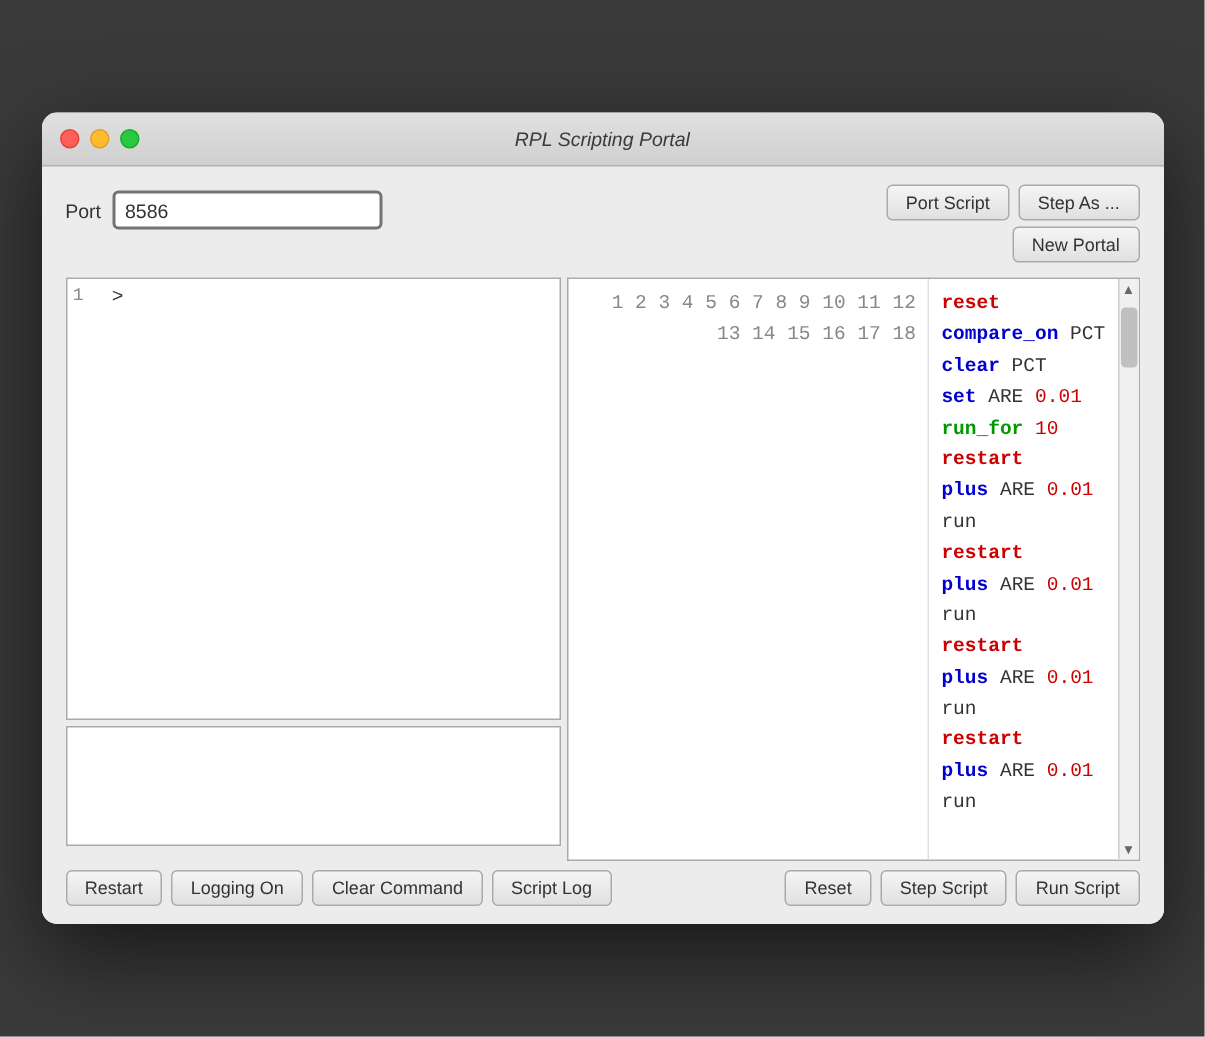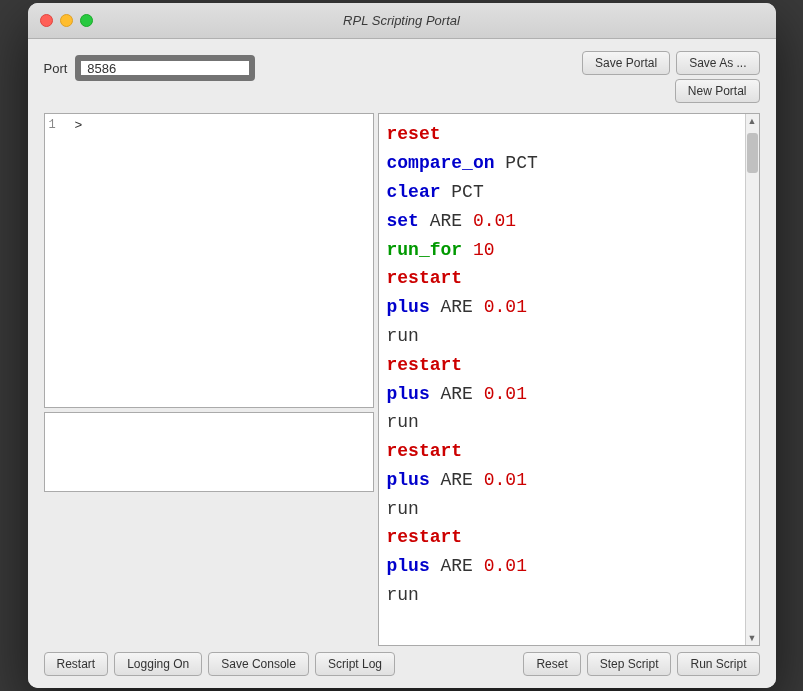--- a/index.html
+++ b/index.html
@@ -77,21 +77,21 @@
     }
 
     .port-label {
       font-size: 13px;
       color: #333;
     }
 
     .port-input {
       width: 180px;
       height: 26px;
-      border: 6px solid #737373;
+      border: 2px solid #737373;
       border-radius: 4px;
       padding: 0 6px;
       font-size: 13px;
       background: white;
       color: #333;
     }
 
     .button-group-right {
       display: flex;
       flex-direction: column;
@@ -195,21 +195,21 @@
       line-height: 1.6;
       text-align: right;
       min-width: 30px;
       border-right: 1px solid #e0e0e0;
       user-select: none;
     }
 
     .script-lines {
       padding: 6px 8px;
       font-family: 'Courier New', monospace;
-      font-size: 18px;
+      font-size: 13px;
       line-height: 1.6;
       flex: 1;
       white-space: pre;
     }
 
     .scrollbar-placeholder {
       width: 14px;
       background: #f0f0f0;
       border-left: 1px solid #ccc;
       display: flex;
@@ -284,22 +284,22 @@
 
   <div class="content">
 
     <div class="top-row">
       <div class="port-row">
         <label class="port-label">Port</label>
         <input class="port-input" type="text" value="8586" style="">
       </div>
       <div class="button-group-right">
         <div class="button-row">
-          <button class="btn">Save Portal</button>
-          <button class="btn">Save As ...</button>
+          <button class="btn">Port Script</button>
+          <button class="btn">Step As ...</button>
         </div>
         <div class="button-row">
           <button class="btn">New Portal</button>
         </div>
       </div>
     </div>
 
     <div class="main-area">
 
       <div class="left-panel">
@@ -307,20 +307,39 @@
           <div class="command-editor-line">
             <span class="line-num-left">1</span>
             <span class="command-cursor">&gt;</span>
           </div>
         </div>
         <div class="console-area"></div>
       </div>
 
       <div class="right-panel">
         <div class="script-content">
+          <div class="line-numbers" id="line-numbers">1
+2
+3
+4
+5
+6
+7
+8
+9
+10
+11
+12
+13
+14
+15
+16
+17
+18
+</div>
           <div class="script-lines" id="script-lines"><span class="kw-red">reset</span>
 <span class="kw-blue">compare_on</span><span class="plain"> PCT</span>
 <span class="kw-blue">clear</span><span class="plain"> PCT</span>
 <span class="kw-blue">set</span><span class="plain"> ARE </span><span class="num">0.01</span>
 <span class="kw-green">run_for</span><span class="plain"> </span><span class="num">10</span>
 <span class="kw-red">restart</span>
 <span class="kw-blue">plus</span><span class="plain"> ARE </span><span class="num">0.01</span>
 <span class="plain">run</span>
 <span class="kw-red">restart</span>
 <span class="kw-blue">plus</span><span class="plain"> ARE </span><span class="num">0.01</span>
@@ -341,21 +360,21 @@
             <div class="scroll-arrow">▼</div>
           </div>
         </div>
       </div>
     </div>
 
     <div class="bottom-row">
       <div class="bottom-left">
         <button class="btn">Restart</button>
         <button class="btn">Logging On</button>
-        <button class="btn">Save Console</button>
+        <button class="btn">Clear Command</button>
         <button class="btn">Script Log</button>
       </div>
       <div class="bottom-right">
         <button class="btn">Reset</button>
         <button class="btn">Step Script</button>
         <button class="btn">Run Script</button>
       </div>
     </div>
 
 

